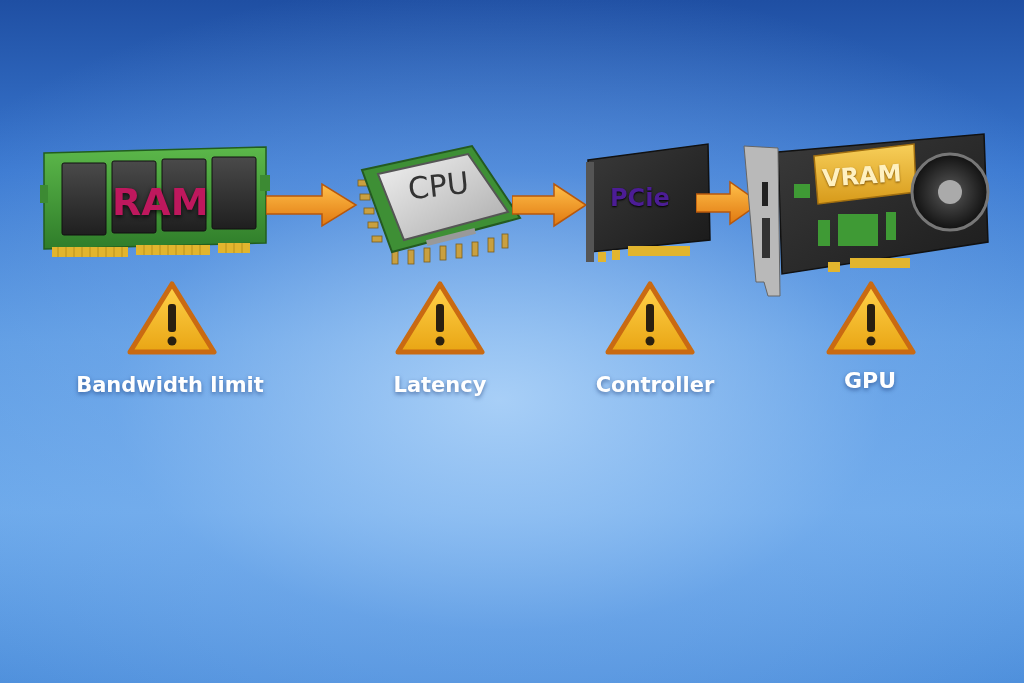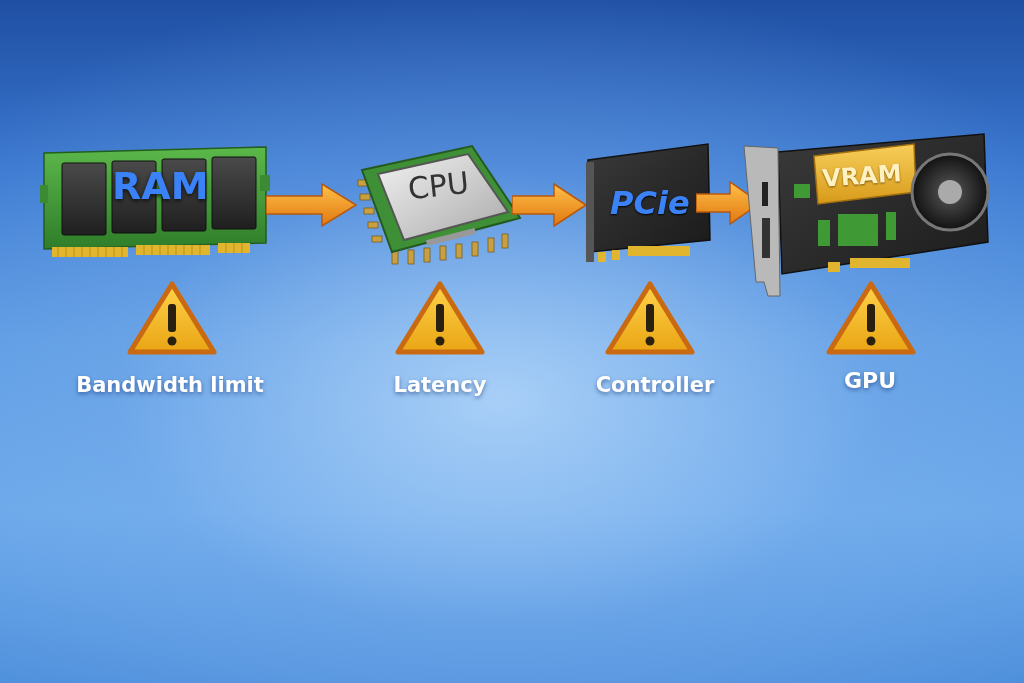--- a/index.html
+++ b/index.html
@@ -65,21 +65,21 @@
         <line x1="128" y1="100" x2="128" y2="110"></line>
         <line x1="136" y1="100" x2="136" y2="110"></line>
         <line x1="144" y1="100" x2="144" y2="110"></line>
         <line x1="152" y1="100" x2="152" y2="110"></line>
         <line x1="160" y1="100" x2="160" y2="110"></line>
       <line x1="186" y1="98" x2="186" y2="108"></line>
         <line x1="194" y1="98" x2="194" y2="108"></line>
         <line x1="202" y1="98" x2="202" y2="108"></line>
     </g>
   </svg>
-  <div class="label" style="left:112px;top:164px;font-size:38px;color:#3b82f6;text-shadow:0 2px 4px rgba(0,0,0,0.7);">RAM</div>
+  <div class="label" style="left:112px;top:180px;font-size:38px;color:#be185d;text-shadow:0 2px 4px rgba(0,0,0,0.7);">RAM</div>
 
   <svg class="arrow" style="left:266px;top:182px" width="92" height="46" viewBox="0 0 92 46">
     <defs>
         <linearGradient id="arr" x1="0" y1="0" x2="0" y2="1">
           <stop offset="0" stop-color="#ffc04a"></stop>
           <stop offset="1" stop-color="#e07810"></stop>
         </linearGradient>
       </defs>
     <path d="M0 14 L56 14 L56 2 L90 23 L56 44 L56 32 L0 32 Z" fill="url(#arr)" stroke="#b8580c" stroke-width="1.5"></path>
   </svg>
@@ -124,21 +124,21 @@
         </linearGradient>
       </defs>
     <path d="M4 20 L124 4 L126 100 L6 112 Z" fill="url(#pcard)" stroke="#111" stroke-width="1.5"></path>
     <rect x="2" y="22" width="8" height="100" fill="#555"></rect>
     <g fill="#e2b52e">
       <rect x="14" y="112" width="8" height="10"></rect>
         <rect x="28" y="110" width="8" height="10"></rect>
         <rect x="44" y="106" width="62" height="10"></rect>
     </g>
   </svg>
-  <div class="label" style="left:610px;top:184px;font-size:32px;color:#3b82f6;text-shadow:0 1px 2px #000;font-style:italic;">PCie</div>
+  <div class="label" style="left:610px;top:184px;font-size:24px;color:#4c1d95;text-shadow:0 1px 2px #000;">PCie</div>
 
   <svg class="arrow" style="left:696px;top:180px" width="66" height="46" viewBox="0 0 66 46">
     <path d="M0 14 L34 14 L34 2 L64 23 L34 44 L34 32 L0 32 Z" fill="url(#arr)" stroke="#b8580c" stroke-width="1.5"></path>
   </svg>
 
   <svg class="comp" style="left:738px;top:132px" width="262" height="168" viewBox="0 0 262 168">
     <defs>
       <linearGradient id="gpu" x1="0" y1="0" x2="1" y2="1">
           <stop offset="0" stop-color="#3a3a3a"></stop>
           <stop offset="1" stop-color="#1c1c1c"></stop>

